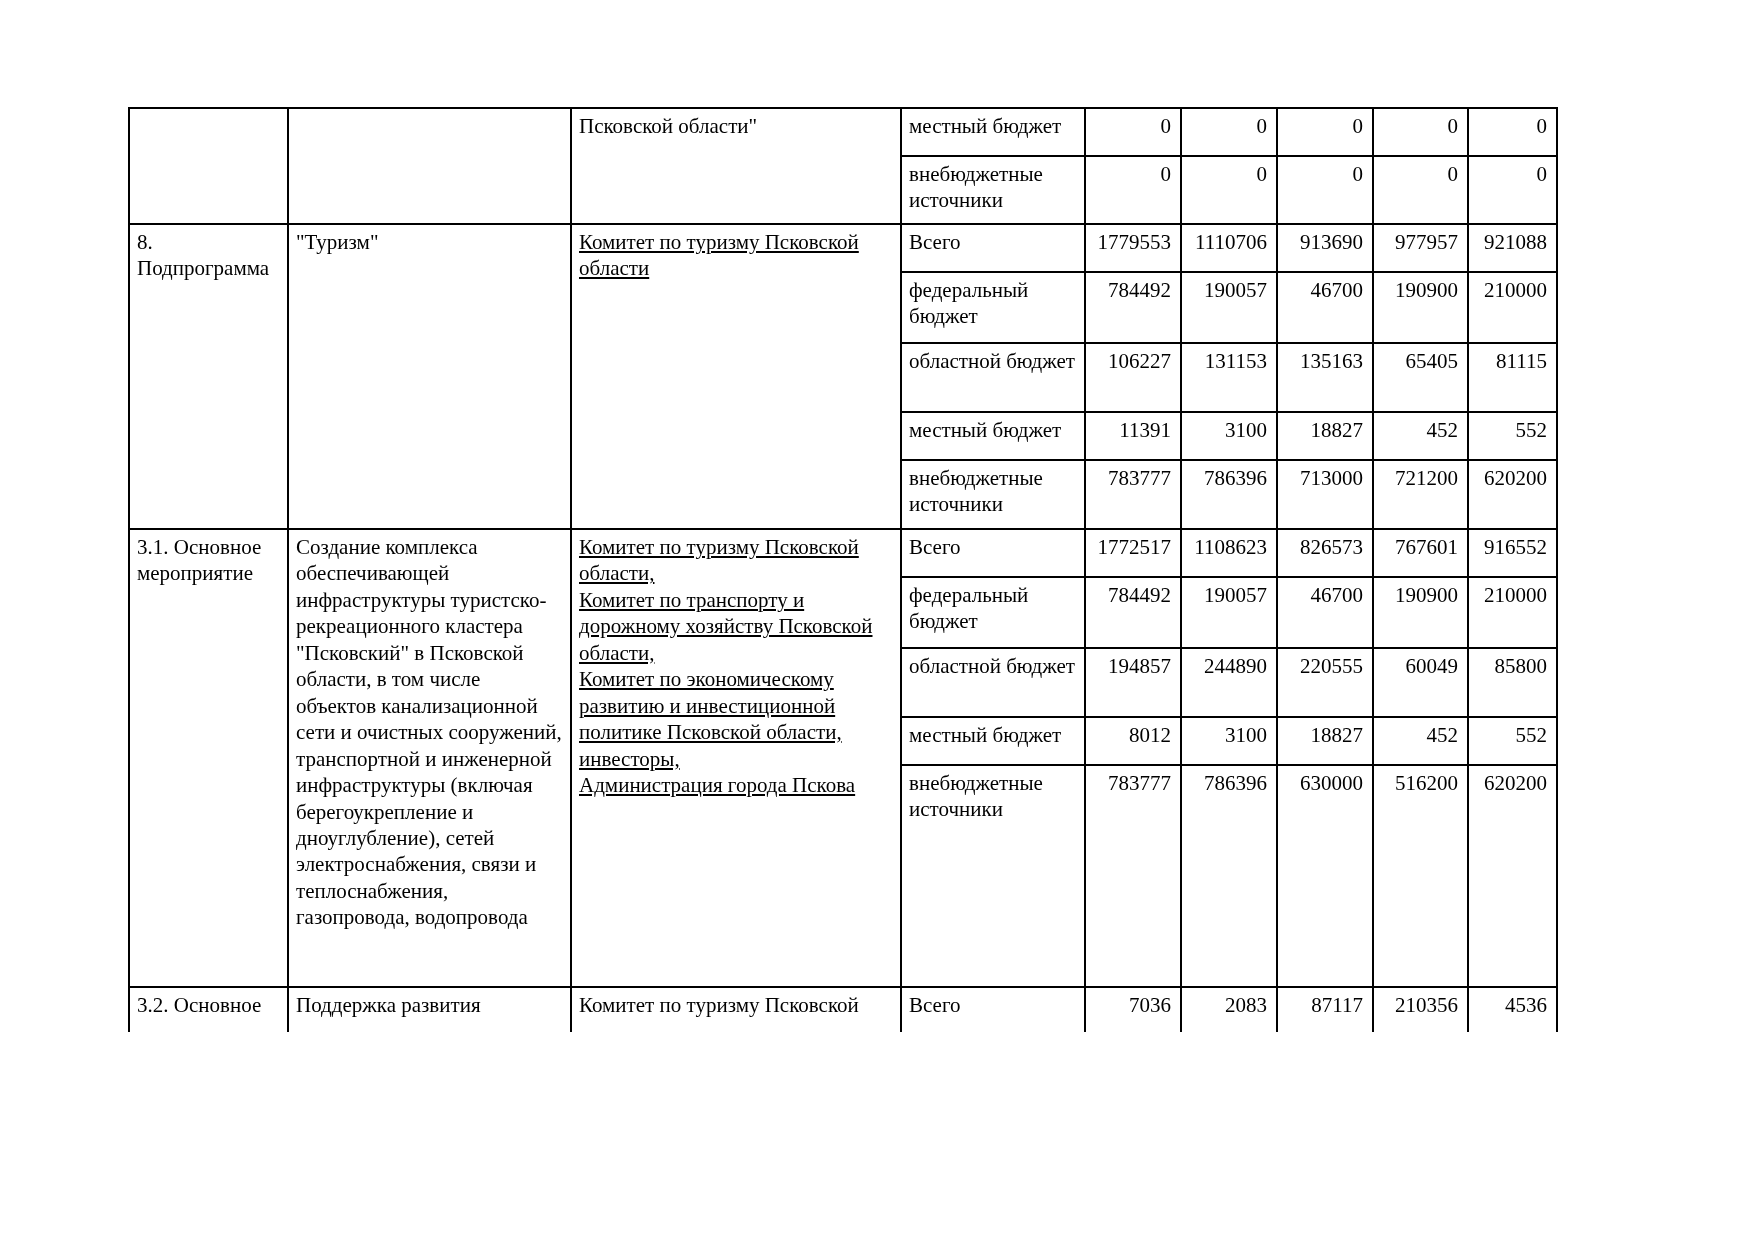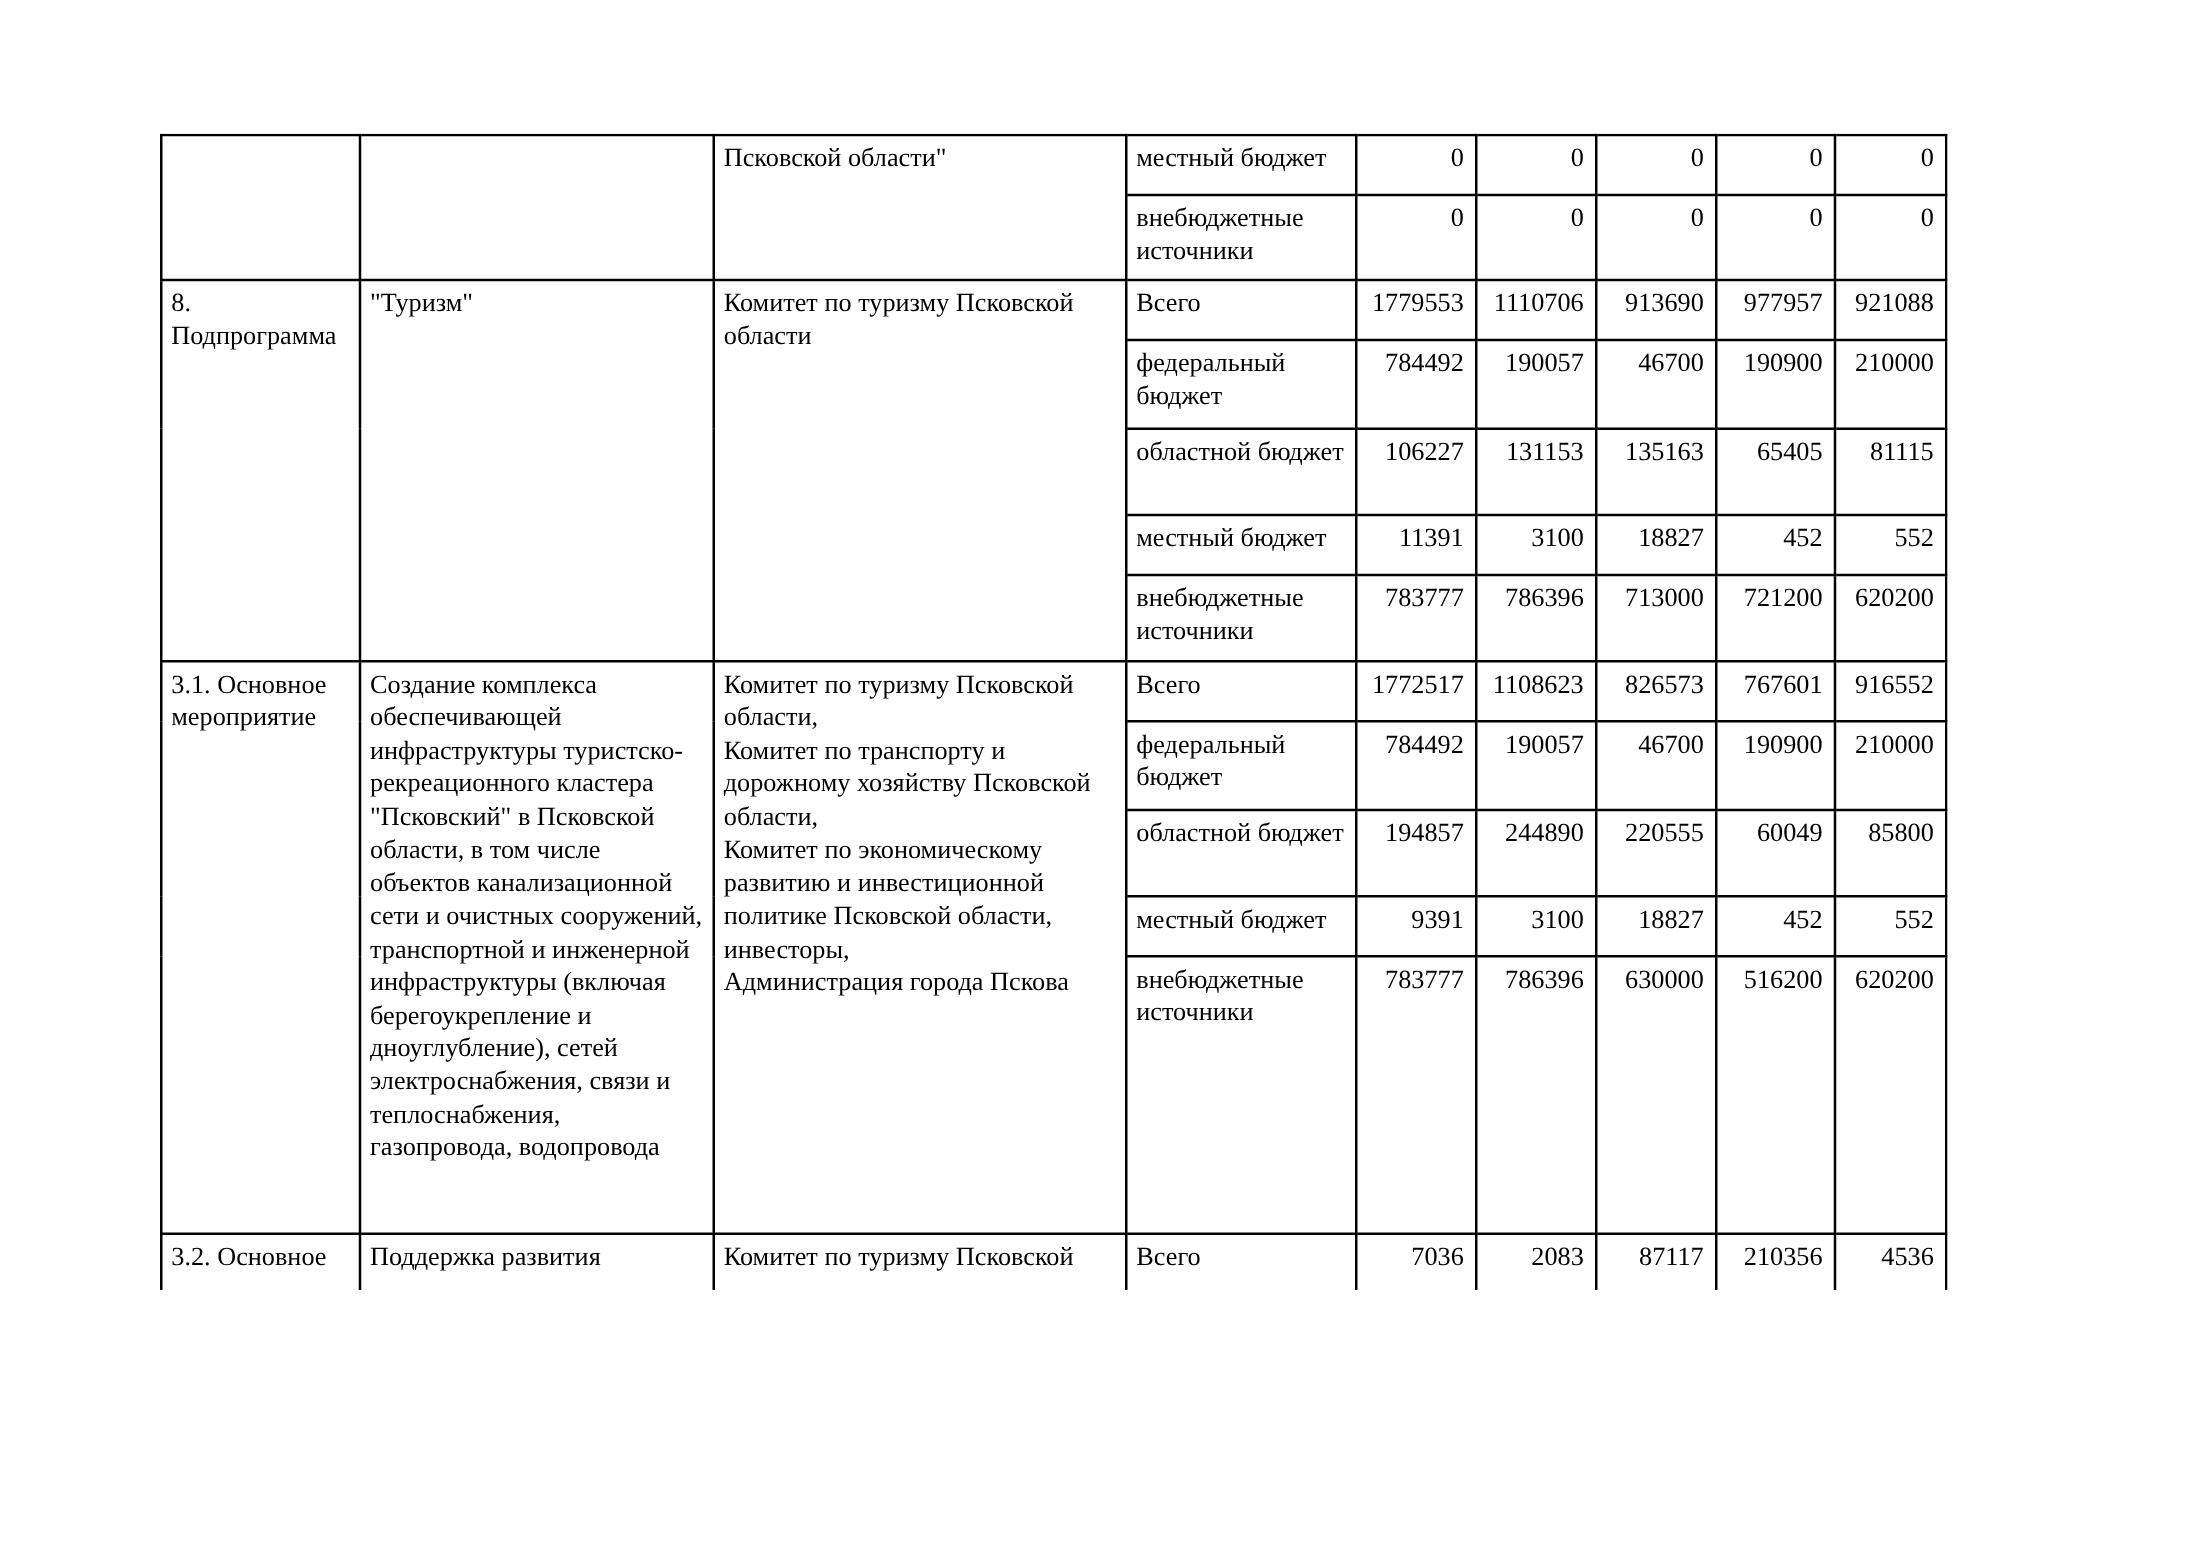--- a/index.html
+++ b/index.html
@@ -11,21 +11,21 @@
   .table-wrap{
     position:absolute;left:128px;top:107px;width:1430px;height:925px;overflow:hidden;
   }
   table{border-collapse:collapse;table-layout:fixed;width:1428px;}
   td{
     border:2px solid #000;vertical-align:top;
     font-size:21px;line-height:1.26;padding:4px 7px;
     overflow:hidden;word-wrap:break-word;
   }
   .num{text-align:right;padding-right:9px;white-space:nowrap;}
-  .prelines{white-space:pre-line;}
+  .prelines{white-space:pre-line;text-decoration:underline;}
   .h48{height:48px}.h68{height:68px}.h71{height:71px}.h69{height:69px}.h222{height:222px}.h46{height:46px}
 </style>
 </head>
 <body>
 
 <div class="table-wrap">
 <table>
   <colgroup>
     <col style="width:159px">
         <col style="width:283px">
@@ -129,21 +129,21 @@
   <tr class="h69">
     <td>областной бюджет</td>
     <td class="num">194857</td>
     <td class="num">244890</td>
     <td class="num">220555</td>
     <td class="num">60049</td>
     <td class="num">85800</td>
   </tr>
   <tr class="h48">
     <td>местный бюджет</td>
-    <td class="num">9391</td>
+    <td class="num">8012</td>
     <td class="num">3100</td>
     <td class="num">18827</td>
     <td class="num">452</td>
     <td class="num">552</td>
   </tr>
   <tr class="h222">
     <td>внебюджетные источники</td>
     <td class="num">783777</td>
     <td class="num">786396</td>
     <td class="num">630000</td>

